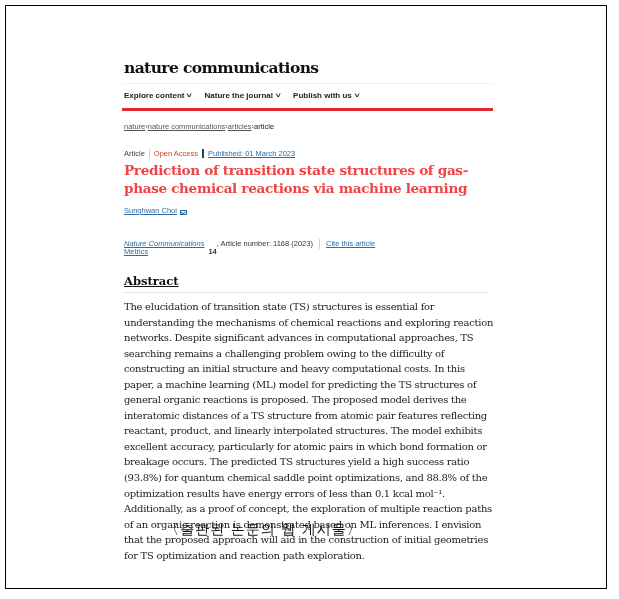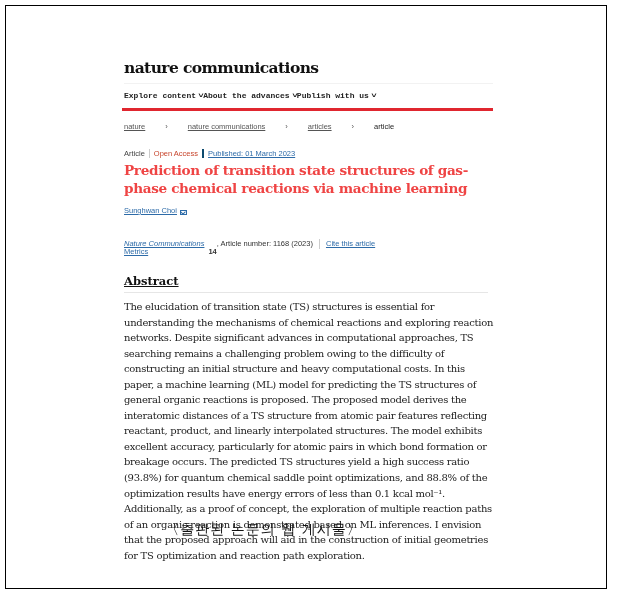--- a/index.html
+++ b/index.html
@@ -3,27 +3,27 @@
 <meta charset="utf-8">
 <style>
   html, body { margin:0; padding:0; background:#ffffff; }
   body { width:619px; height:599px; position:relative; overflow:hidden;
          font-family:"Liberation Sans", sans-serif; color:#222; }
   .frame { position:absolute; left:5px; top:5px; width:602px; height:584px;
            border:1.5px solid #000; box-sizing:border-box; }
   .logo { position:absolute; left:124px; top:58px; font-family:"DejaVu Serif", serif;
           font-size:15.5px; font-weight:bold; letter-spacing:-0.6px; color:#111; }
   .logo-rule { position:absolute; left:124px; top:83px; width:369px; height:1px; background:#f2f2f2; }
-  .nav { position:absolute; left:124px; top:91px; display:flex; gap:0;
-         font-size:8px; font-weight:bold; color:#222;font-family:Liberation Mono, monospace; }
+  .nav { position:absolute; left:124px; top:91px; display:flex; gap:13px;
+         font-size:8px; font-weight:bold; color:#222; }
   .nav-item { display:flex; align-items:center; gap:3px; cursor:pointer; }
   .chev { font-size:7px; transform:scaleX(1.3); display:inline-block; }
   .red-rule { position:absolute; left:122px; top:108px; width:371px; height:2.5px; background:#e0262f; }
   .crumbs { position:absolute; left:124px; top:122px; font-size:7.5px; color:#555;
-            display:flex; gap:20px; align-items:center; }
+            display:flex; gap:0; align-items:center; }
   .crumbs a { color:#555; text-decoration:underline; }
   .crumbs .cur { color:#222; }
   .meta { position:absolute; left:124px; top:149px; font-size:7.5px; display:flex; align-items:center; }
   .meta .type { color:#444; padding-right:4px; border-right:1px solid #ccc; }
   .meta .oa { color:#c7442b; padding:0 4px; border-right:2px solid #0c4a6e; }
   .meta .pub { color:#2d6ba8; padding-left:4px; text-decoration:underline; }
   .title { position:absolute; left:124px; top:161px; width:370px;
            font-family:"DejaVu Serif", serif; font-weight:bold; font-size:13.6px;
            line-height:18px; color:#ef4444; letter-spacing:-0.35px; margin:0; }
   .author { position:absolute; left:124px; top:206px; font-size:7.5px; display:flex; align-items:flex-end; gap:3px; }
@@ -53,21 +53,21 @@
 
 <div class="logo">nature communications</div>
 <div class="logo-rule"></div>
 
 <nav class="nav">
   <div class="nav-item">
     <span>Explore content</span>
     <span class="chev">˅</span>
   </div>
   <div class="nav-item">
-    <span>About the advances</span>
+    <span>Nature the journal</span>
     <span class="chev">˅</span>
   </div>
   <div class="nav-item">
     <span>Publish with us</span>
     <span class="chev">˅</span>
   </div>
 </nav>
 <div class="red-rule"></div>
 
 <div class="crumbs">

